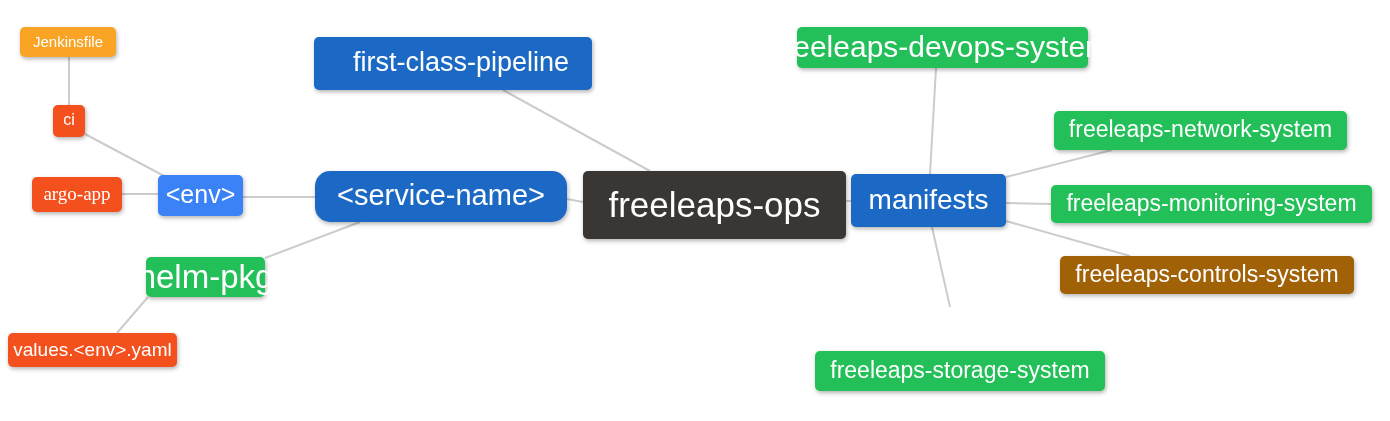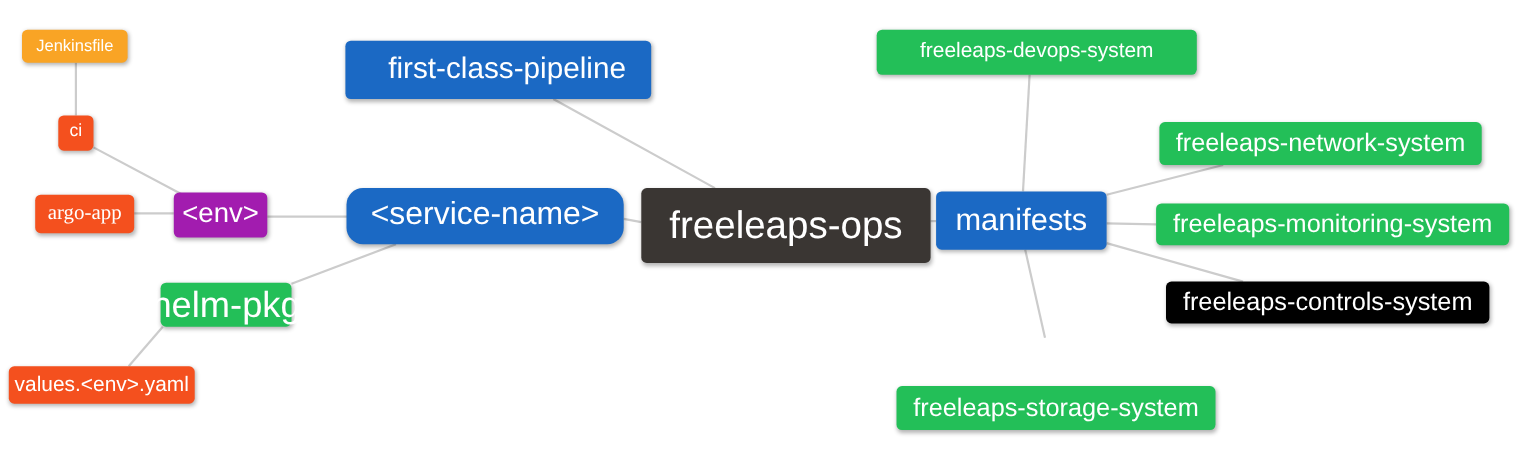--- a/index.html
+++ b/index.html
@@ -66,50 +66,50 @@
   <div id="nodes-layer">
       <div class="node" style="left: 20px; top: 27px; width: 96px; height: 30px; background: rgb(249, 164, 37); font-size: 15px;">
         <span class="label">Jenkinsfile</span>
       </div>
       <div class="node" style="left: 53px; top: 105px; width: 32px; height: 32px; background: rgb(244, 80, 30); font-size: 16px;">
         <span class="label">ci</span>
       </div>
       <div class="node" style="left: 32px; top: 177px; width: 90px; height: 35px; background: rgb(244, 80, 30); font-size: 19px; font-family: Liberation Serif, serif;">
         <span class="label">argo-app</span>
       </div>
-      <div class="node" style="left: 158px; top: 175px; width: 85px; height: 41px; background: #a21caf; font-size: 25px;">
+      <div class="node" style="left: 158px; top: 175px; width: 85px; height: 41px; background: #3b82f6; font-size: 25px;">
         <span class="label">&lt;env&gt;</span>
       </div>
       <div class="node" style="left: 146px; top: 257px; width: 119px; height: 40px; background: rgb(35, 191, 88); font-size: 33px;">
         <span class="label">helm-pkg</span>
       </div>
       <div class="node" style="left: 8px; top: 333px; width: 169px; height: 34px; background: rgb(244, 80, 30); font-size: 19px;">
         <span class="label">values.&lt;env&gt;.yaml</span>
       </div>
       <div class="node" style="left: 314px; top: 37px; width: 278px; height: 53px; background: rgb(27, 105, 196); font-size: 27px; padding-left: 16px;">
         <span class="label">first-class-pipeline</span>
       </div>
       <div class="node" style="left: 315px; top: 171px; width: 252px; height: 51px; background: rgb(27, 105, 196); font-size: 29px; border-radius: 15px;">
         <span class="label">&lt;service-name&gt;</span>
       </div>
       <div class="node" style="left: 583px; top: 171px; width: 263px; height: 68px; background: rgb(58, 54, 51); font-size: 35px;">
         <span class="label">freeleaps-ops</span>
       </div>
       <div class="node" style="left: 851px; top: 174px; width: 155px; height: 53px; background: rgb(27, 105, 196); font-size: 28px;">
         <span class="label">manifests</span>
       </div>
-      <div class="node" style="left: 797px; top: 27px; width: 291px; height: 41px; background: rgb(35, 191, 88); font-size: 19px;">
+      <div class="node" style="left: 797px; top: 27px; width: 291px; height: 41px; background: rgb(35, 191, 88); font-size: 30px;">
         <span class="label">freeleaps-devops-system</span>
       </div>
       <div class="node" style="left: 1054px; top: 111px; width: 293px; height: 39px; background: rgb(35, 191, 88); font-size: 23px;">
         <span class="label">freeleaps-network-system</span>
       </div>
       <div class="node" style="left: 1051px; top: 185px; width: 321px; height: 38px; background: rgb(35, 191, 88); font-size: 23px;">
         <span class="label">freeleaps-monitoring-system</span>
       </div>
-      <div class="node" style="left: 1060px; top: 256px; width: 294px; height: 38px; background: #000000; font-size: 23px;">
+      <div class="node" style="left: 1060px; top: 256px; width: 294px; height: 38px; background: #a16207; font-size: 23px;">
         <span class="label">freeleaps-controls-system</span>
       </div>
       <div class="node" style="left: 815px; top: 307px; width: 290px; height: 40px; background: rgb(35, 191, 88); font-size: 23px; margin-top: 44px;">
         <span class="label">freeleaps-storage-system</span>
       </div>
     </div>
 </div>
 
 </body></html>

